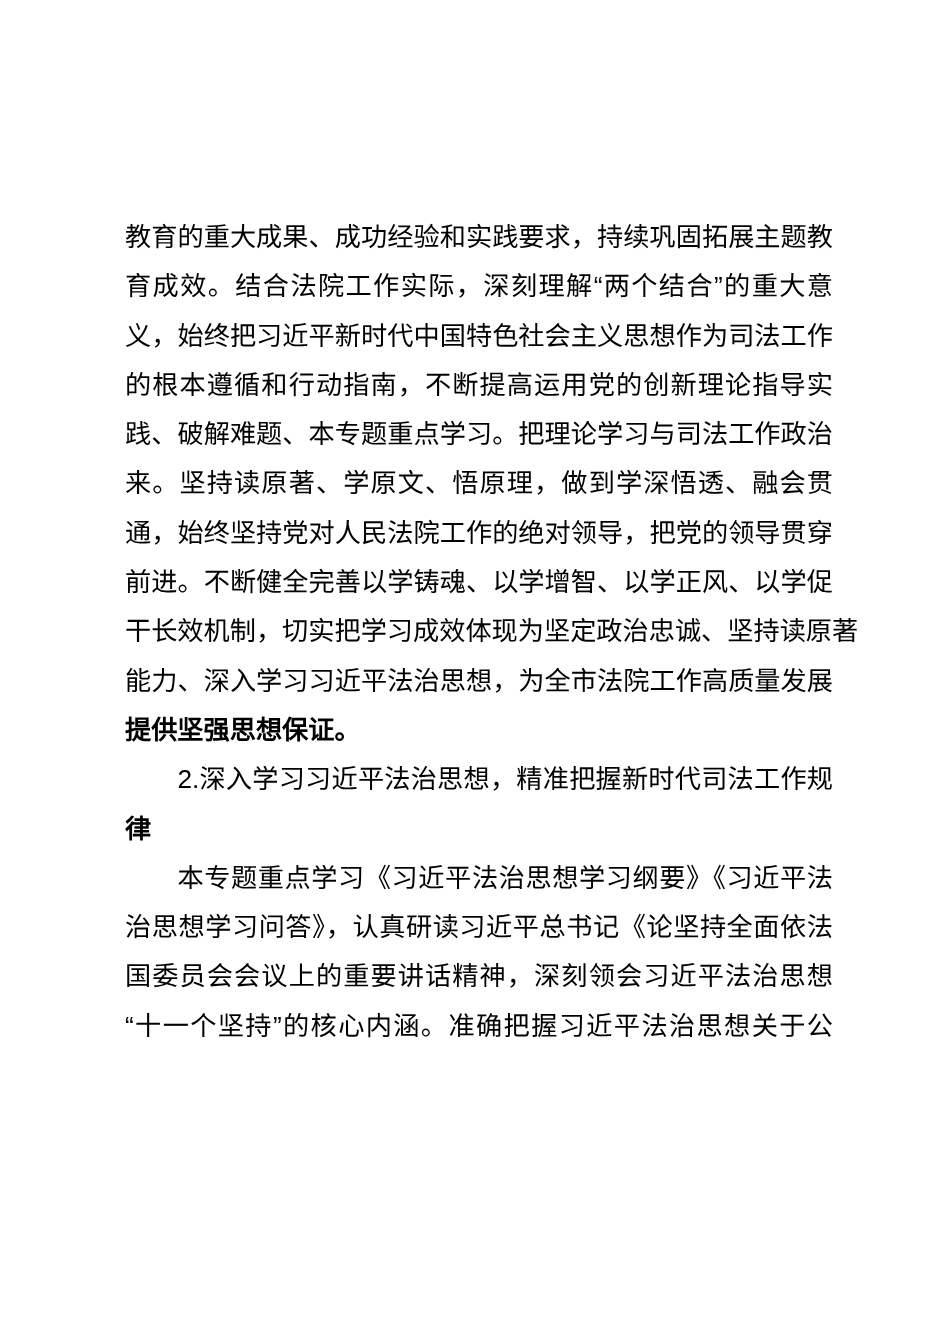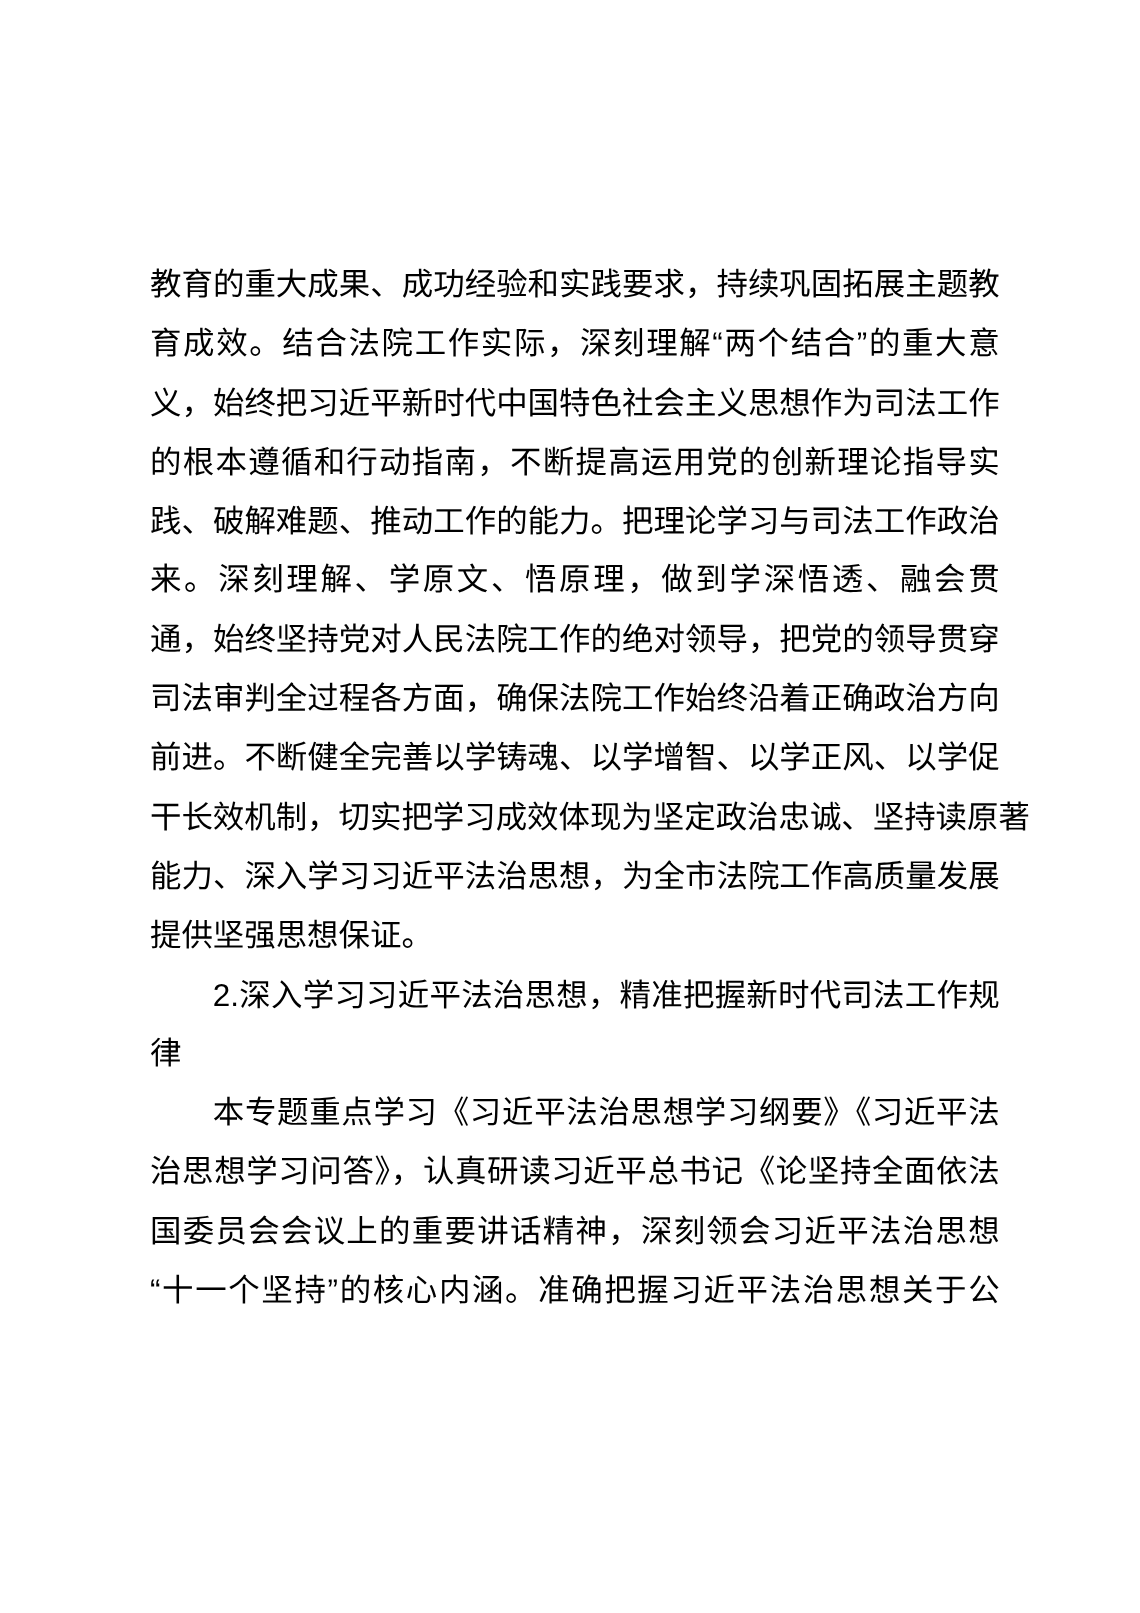--- a/index.html
+++ b/index.html
@@ -38,38 +38,38 @@
   .line {
     min-height: 49.3px;
     text-align: justify;
     text-align-last: justify;
     text-justify: inter-character;
     white-space: nowrap;
   }
   .line.short {
     text-align: left;
     text-align-last: left;
+    font-weight: bold;
   }
   .line.indent {
     padding-left: 52.4px; 
   }
 </style>
 </head>
 <body>
 
 <div class="page">
   <div class="textblock">
     <div class="line">教育的重大成果、成功经验和实践要求，持续巩固拓展主题教</div>
     <div class="line">育成效。结合法院工作实际，深刻理解“两个结合”的重大意</div>
     <div class="line">义，始终把习近平新时代中国特色社会主义思想作为司法工作</div>
     <div class="line">的根本遵循和行动指南，不断提高运用党的创新理论指导实</div>
-    <div class="line">践、破解难题、推动工作的能力。把理论学习与司法工作政治</div>
-    <div class="line">来。深刻理解、学原文、悟原理，做到学深悟透、融会贯</div>
+    <div class="line">践、破解难题、本专题重点学习。把理论学习与司法工作政治</div>
+    <div class="line">来。坚持读原著、学原文、悟原理，做到学深悟透、融会贯</div>
     <div class="line">通，始终坚持党对人民法院工作的绝对领导，把党的领导贯穿</div>
-    <div class="line">司法审判全过程各方面，确保法院工作始终沿着正确政治方向</div>
     <div class="line">前进。不断健全完善以学铸魂、以学增智、以学正风、以学促</div>
     <div class="line">干长效机制，切实把学习成效体现为坚定政治忠诚、坚持读原著</div>
     <div class="line">能力、深入学习习近平法治思想，为全市法院工作高质量发展</div>
     <div class="line short">提供坚强思想保证。</div>
     <div class="line indent">2.深入学习习近平法治思想，精准把握新时代司法工作规</div>
     <div class="line short">律</div>
     <div class="line indent">本专题重点学习《习近平法治思想学习纲要》《习近平法</div>
     <div class="line">治思想学习问答》，认真研读习近平总书记《论坚持全面依法</div>
     <div class="line">国委员会会议上的重要讲话精神，深刻领会习近平法治思想</div>
     <div class="line">“十一个坚持”的核心内涵。准确把握习近平法治思想关于公</div>

